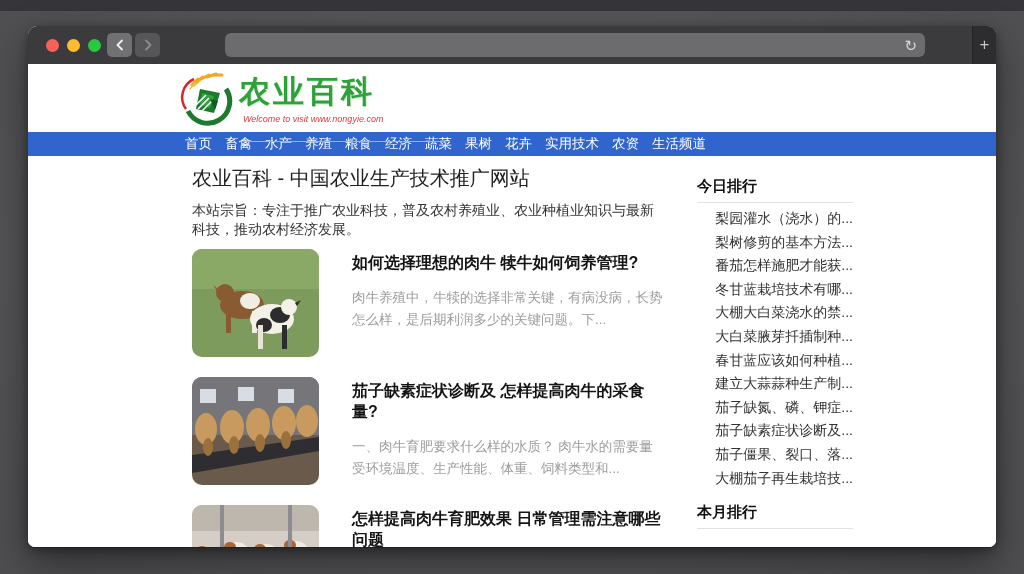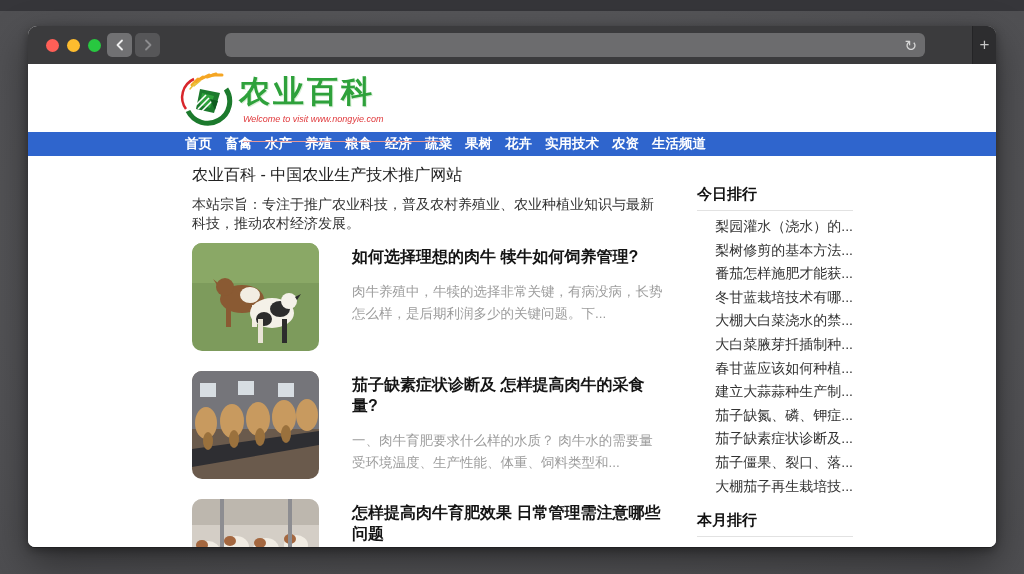--- a/index.html
+++ b/index.html
@@ -65,38 +65,38 @@
     display:inline-block; margin-top:2px; margin-left:4px;
     font-size:9px; font-style:italic; color:#e0393c;
     border-bottom:1px solid #e79a9a; padding-bottom:17px; padding-right:60px;
   }
   
   .navbar {
     height:24px; background:#2f65cd; display:flex; align-items:center;
     padding-left:157px;
   }
   .navbar .nav-item {
-    color:#fff; font-size:13.5px; font-weight:bold; margin-right:13px;
+    color:#fff; font-size:13.5px; font-weight:normal; margin-right:13px;
     white-space:nowrap; cursor:pointer;
   }
   
   .content { position:relative; }
   .main-col { position:absolute; left:164px; top:0; width:472px; }
-  .site-title { font-size:16px; font-weight:400; color:#222; margin:9px 0 9px; }
+  .site-title { font-size:20px; font-weight:400; color:#222; margin:9px 0 9px; }
   .site-desc  { font-size:14px; color:#333; line-height:19px; margin-bottom:10px; }
   .article { display:flex; margin-bottom:20px; }
   .thumb {
     width:127px; height:108px; border-radius:10px; overflow:hidden; flex-shrink:0;
   }
   .thumb svg { display:block; }
   .article-body { padding-left:33px; padding-top:1px; }
   .article-title { font-size:16px; font-weight:bold; color:#141414; margin:3px 0 13px; }
   .article-excerpt { font-size:13.5px; color:#9c9c9c; line-height:22px; }
   
-  .sidebar { position:absolute; left:669px; top:16px; width:156px; }
+  .sidebar { position:absolute; left:669px; top:8px; width:156px; }
   .rank-heading {
     font-size:15px; font-weight:bold; color:#111;
     padding:13px 0 6px; border-bottom:1px solid #e2e2e2;
   }
   .rank-list { list-style:none; margin-top:4px; }
   .rank-list li {
     font-size:14px; color:#333; line-height:23.6px; white-space:nowrap;
     overflow:hidden; cursor:pointer;text-align:right;
   }
 </style>

